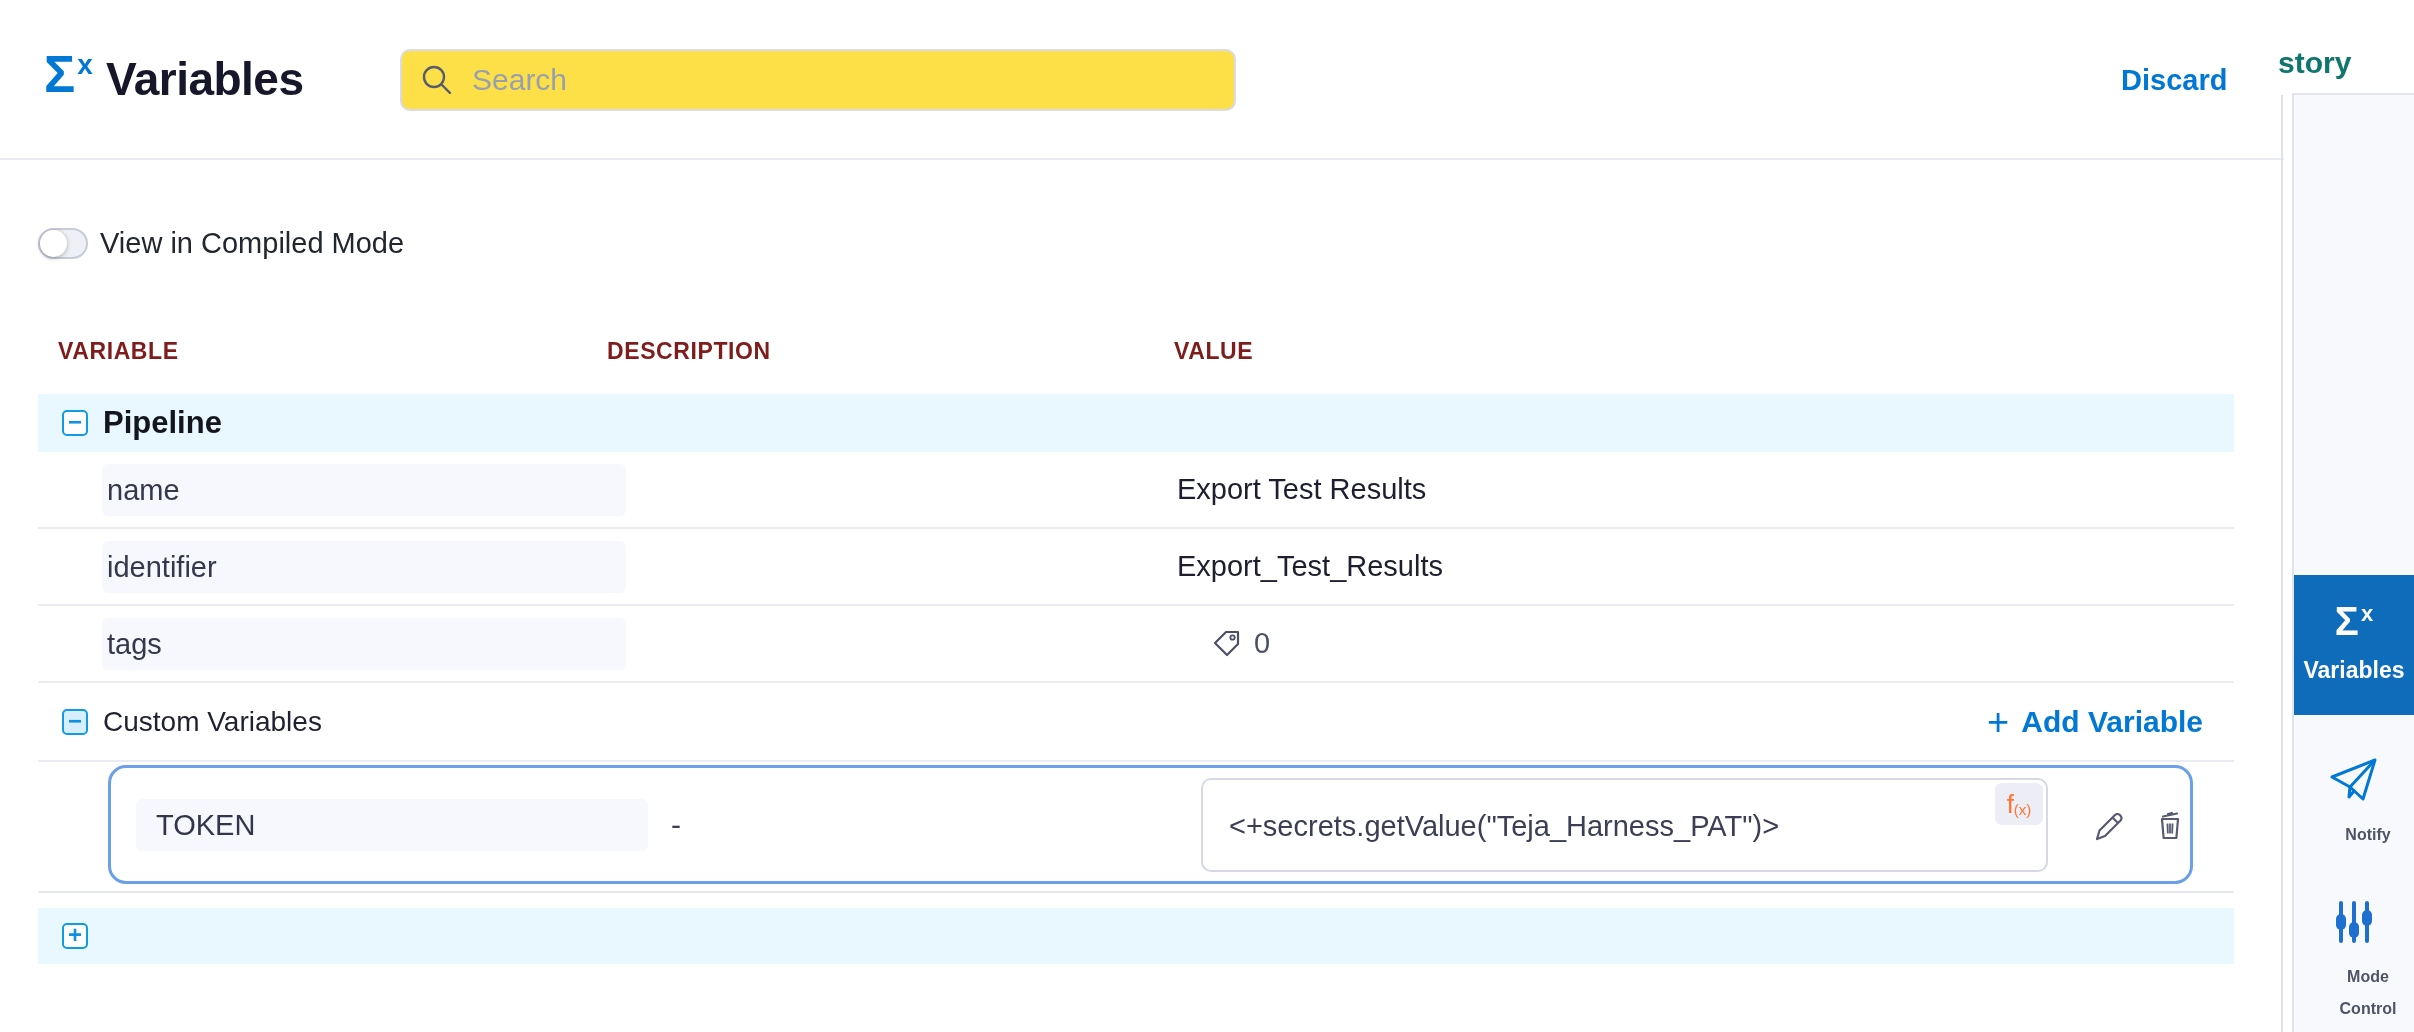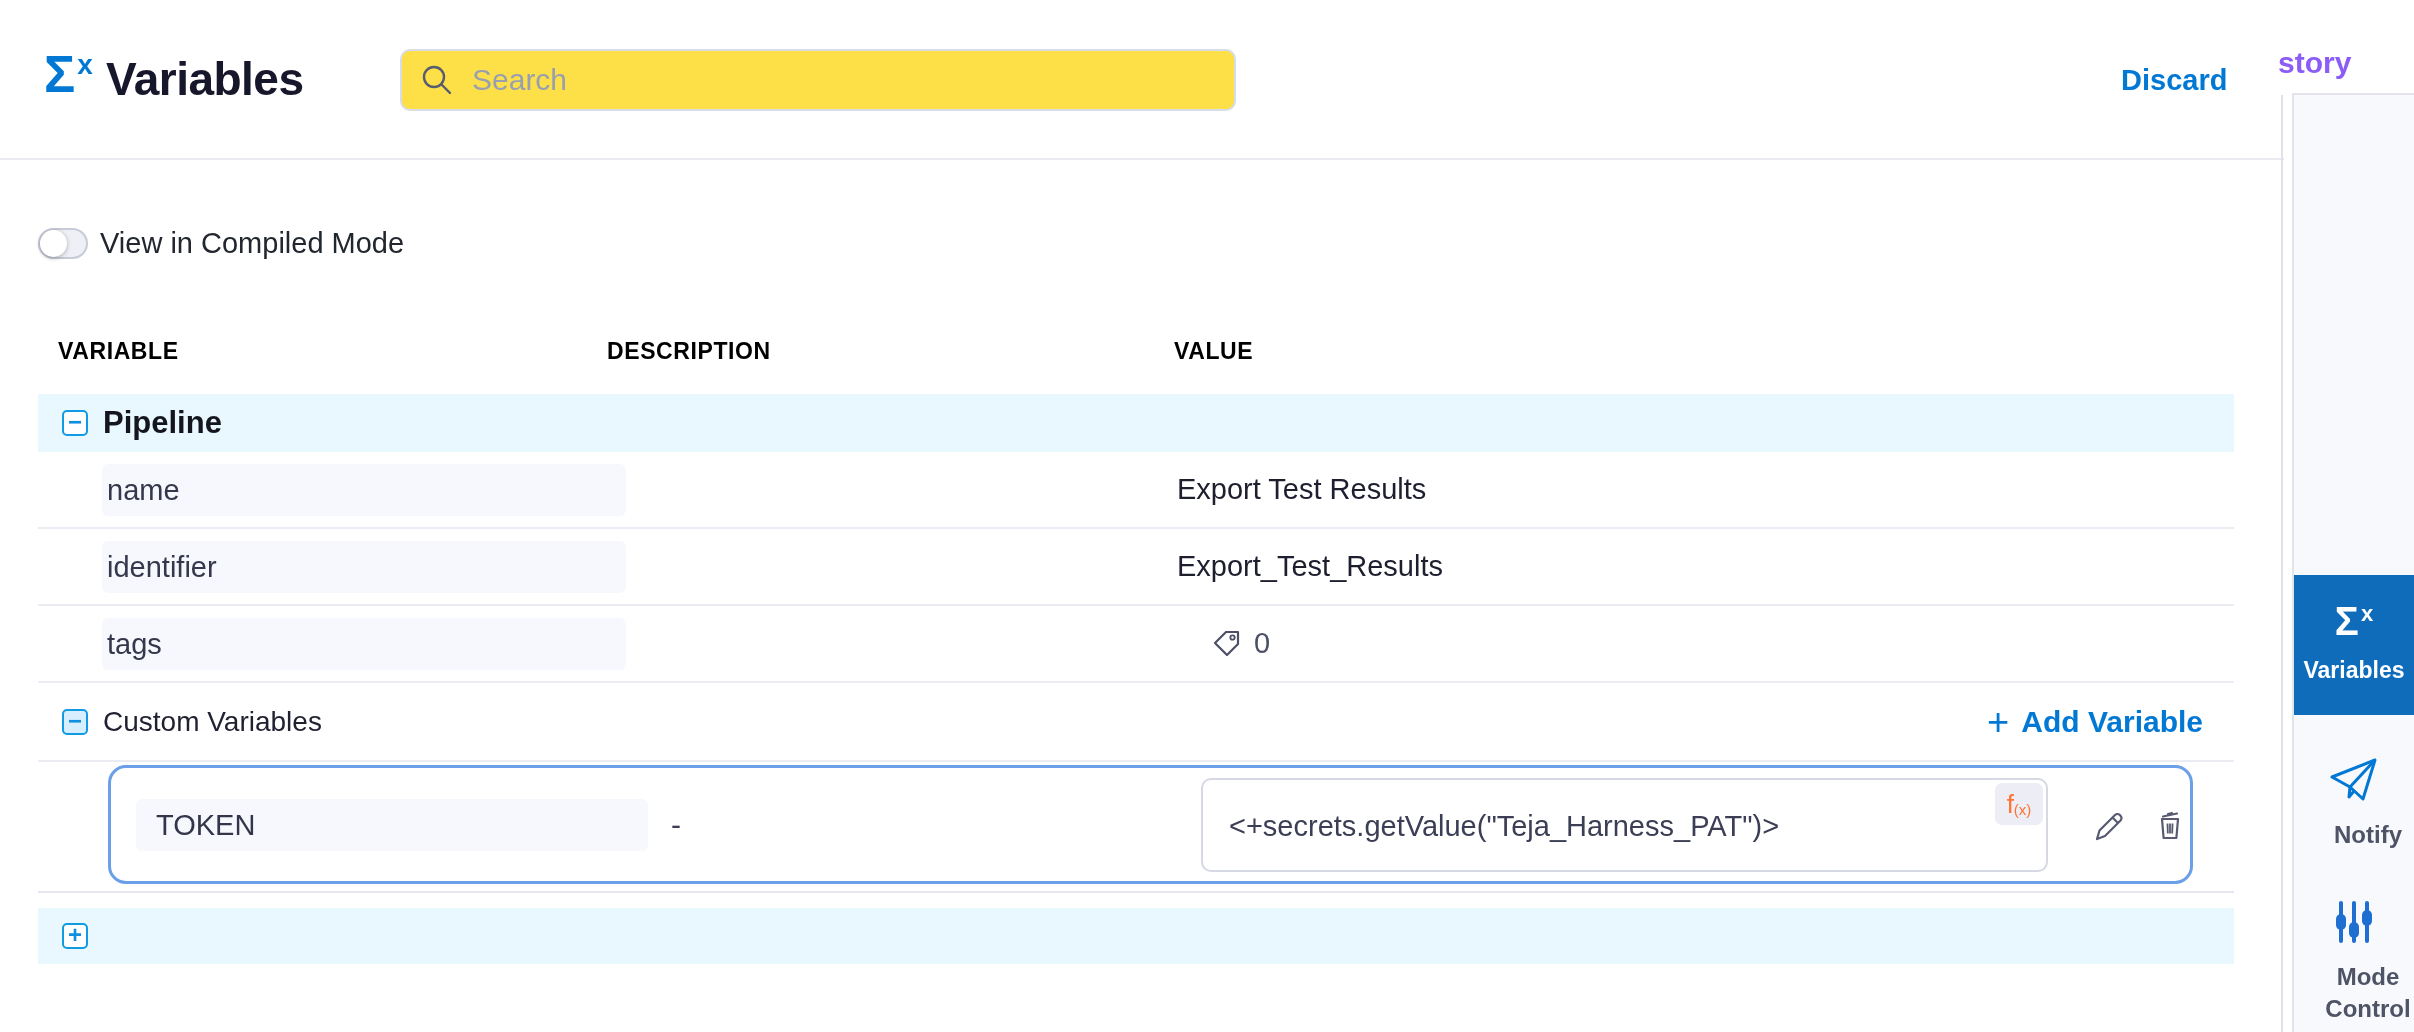--- a/index.html
+++ b/index.html
@@ -21,31 +21,31 @@
   .search-box svg{flex:0 0 auto;margin-right:16px;}
   .search-box input{flex:1;border:none;outline:none;background:transparent;font-family:"Liberation Sans",sans-serif;
                     font-size:30px;color:#22222a;}
   .search-box input::placeholder{color:#98a0b0;}
   .apply-btn{position:absolute;left:1845px;top:53px;width:237px;height:54px;background:#fff;border:3px solid #0278d5;
              border-radius:10px;box-sizing:border-box;color:#0278d5;font-size:29px;font-weight:700;
              display:flex;align-items:center;justify-content:center;cursor:pointer;}
   .discard-btn{position:absolute;left:2121px;top:64px;font-size:29px;font-weight:600;color:#0278d5;cursor:pointer;}
 
   
-  .history-partial{position:absolute;left:2278px;top:46px;font-size:30px;font-weight:700;color:#8b5cf6;z-index:5;cursor:pointer;}
+  .history-partial{position:absolute;left:2278px;top:46px;font-size:30px;font-weight:700;color:#0f766e;z-index:5;cursor:pointer;}
 
   
   .toggle-pill{position:absolute;left:38px;top:228px;width:50px;height:31px;background:#eef0f6;border:2px solid #c9cbd8;
                border-radius:17px;box-sizing:border-box;cursor:pointer;}
   .toggle-knob{position:absolute;left:0px;top:0px;width:27px;height:27px;background:#ffffff;border-radius:50%;
                box-shadow:0 1px 4px rgba(40,41,61,.35);}
   .toggle-label{position:absolute;left:100px;top:228px;font-size:29px;color:#22272f;line-height:31px;}
 
   
-  .col-hdr{position:absolute;top:338px;font-size:23px;font-weight:700;color:#000000;letter-spacing:0.6px;}
+  .col-hdr{position:absolute;top:338px;font-size:23px;font-weight:700;color:#7f1d1d;letter-spacing:0.6px;}
   .col-variable{left:58px;} .col-description{left:607px;} .col-value{left:1174px;}
 
   
   .section-row{position:absolute;left:38px;width:2196px;height:58px;background:#e9f8fe;}
   .cbox{position:absolute;left:24px;top:16px;width:26px;height:26px;border:2px solid #119be4;border-radius:5px;
         box-sizing:border-box;background:#fff;color:#0f8fe0;font-size:24px;font-weight:700;line-height:20px;
         text-align:center;cursor:pointer;}
   .section-label{position:absolute;left:65px;top:0;height:100%;display:flex;align-items:center;
                  font-size:31px;font-weight:700;color:#15151f;}
   .var-row{position:absolute;left:38px;width:2196px;height:77px;background:#fff;border-bottom:2px solid #ebecf3;box-sizing:border-box;}
@@ -90,21 +90,21 @@
   .sidebar{position:absolute;left:2292px;top:93px;width:122px;height:939px;background:#f8f9fc;
            border-left:2px solid #e2e3ec;border-top:2px solid #e2e3ec;box-sizing:border-box;}
   .sb-item{position:absolute;left:0;width:120px;text-align:center;cursor:pointer;}
   .sb-variables{top:480px;height:140px;background:#0e6cbb;color:#ffffff;}
   .sb-variables .sb-icon{margin-top:26px;font-size:40px;font-weight:700;line-height:1;}
   .sb-variables .sb-icon .sup{font-size:22px;vertical-align:14px;margin-left:2px;}
   .sb-variables .sb-label{margin-top:16px;font-size:23px;font-weight:700;color:#ffffff;}
   .sb-notify{top:650px;height:130px;}
   .sb-flow{top:792px;height:170px;}
   .sb-icon-svg{margin-top:10px;}
-  .sb-label-gray{margin-top:10px;font-size:24px;font-weight:700;color:#4e5366;line-height:32px;margin-left:28px;}
+  .sb-label-gray{margin-top:10px;font-size:16px;font-weight:700;color:#4e5366;line-height:32px;margin-left:28px;}
 </style>
 </head>
 <body>
 
 <div id="root">
 
   <span class="history-partial">story</span>
 
   <div class="drawer">
 

